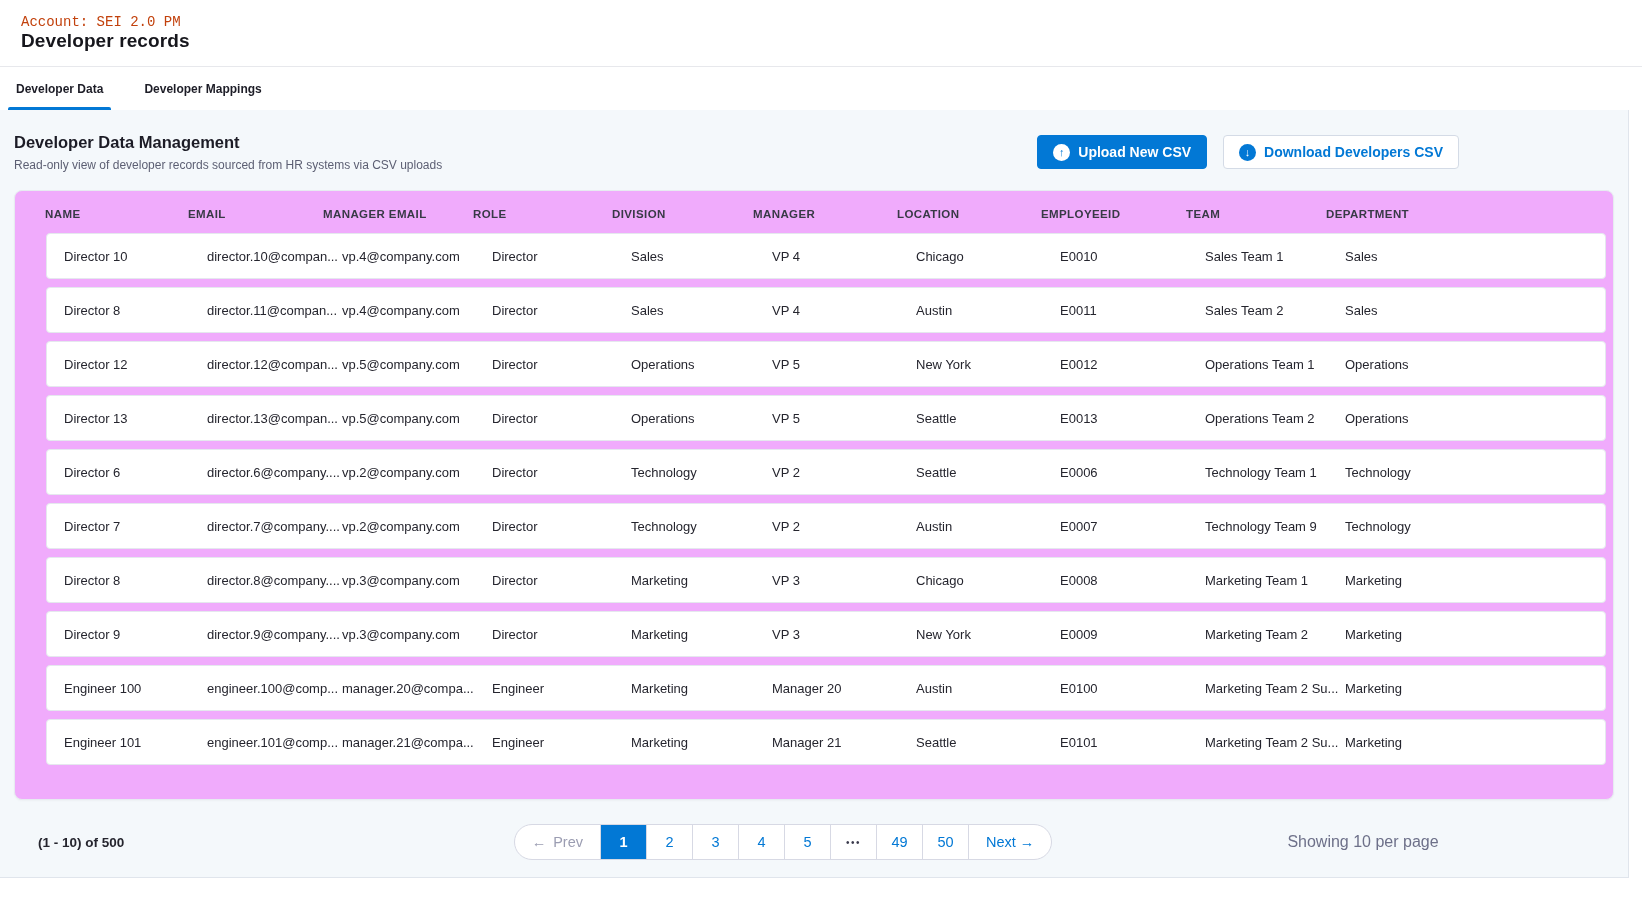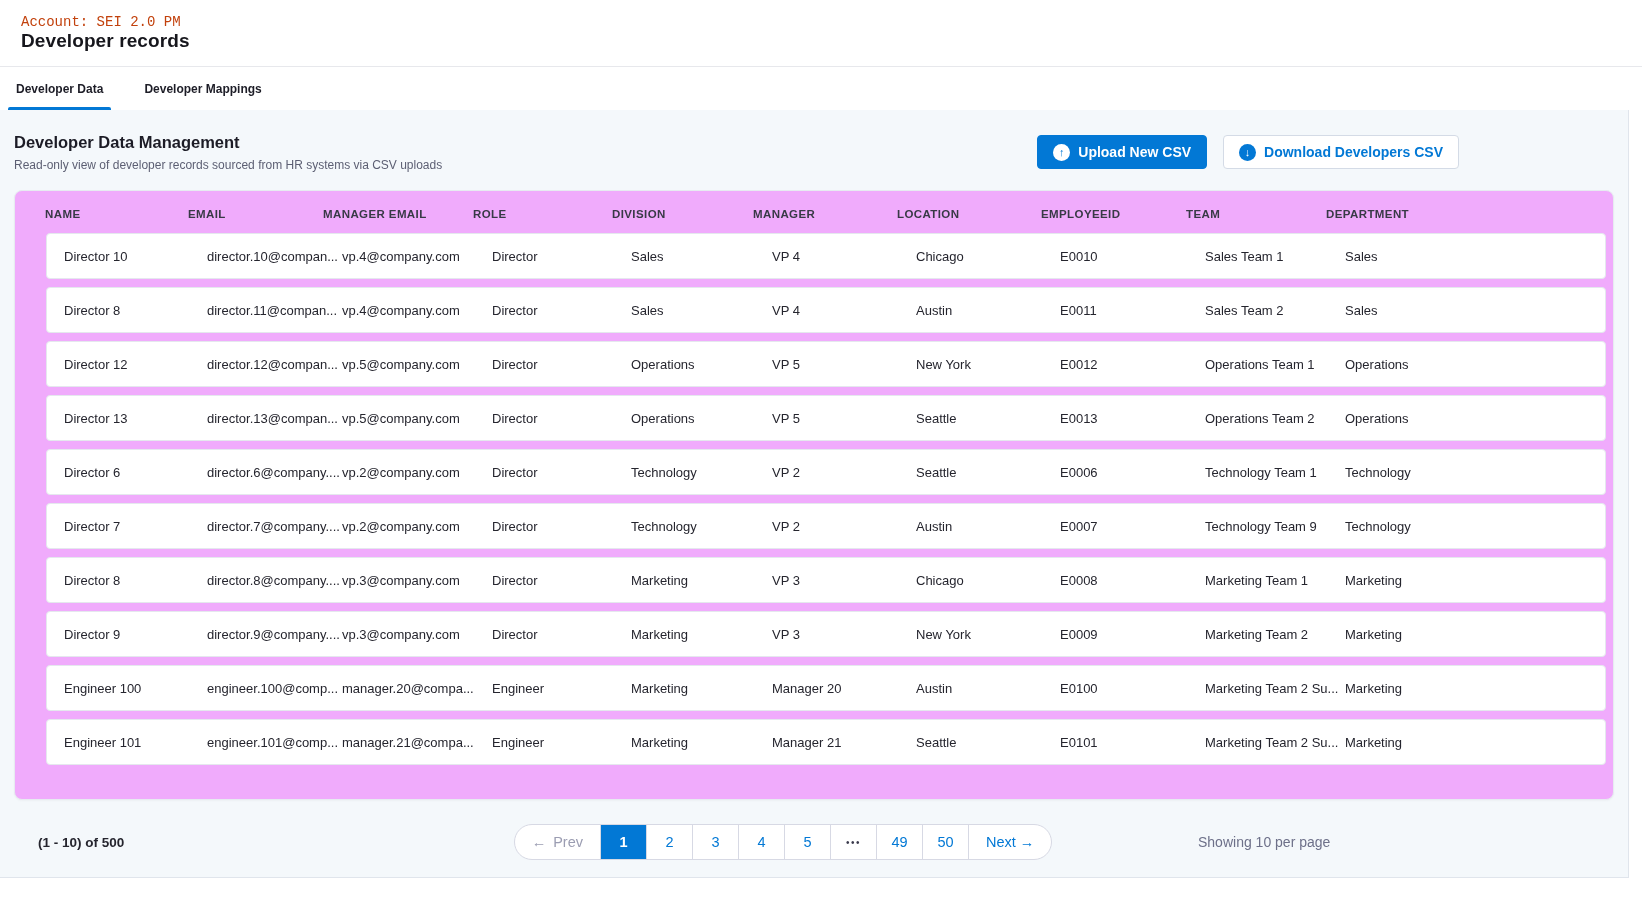--- a/index.html
+++ b/index.html
@@ -57,21 +57,21 @@
   .pager { display:flex; align-items:stretch; height:36px; border:1px solid #d7d9e4;
     border-radius:18px; background:#fff; overflow:hidden; margin:0 auto; }
   .page-cell { display:flex; align-items:center; justify-content:center; min-width:46px;
     font-size:14.5px; color:#0278d5; font-weight:500; cursor:pointer;
     border-left:1px solid #d7d9e4; padding:0 6px; }
   .page-cell:first-child { border-left:none; }
   .page-cell.prev { color:#9b9db2; padding:0 17px; gap:7px; }
   .page-cell.next { color:#0278d5; padding:0 17px; gap:4px; font-weight:500; }
   .page-cell.active { background:#0278d5; color:#fff; font-weight:600; }
   .page-cell.ellipsis { color:#3a3a4c; font-size:10px; letter-spacing:1.5px; }
-  .per-page { font-size:14px; color:#6d7089; width:330px; text-align:left; }
+  .per-page { font-size:16px; color:#6d7089; width:330px; text-align:center; }
 </style>
 </head>
 <body>
 
 <div class="topbar">
   <a href="#" class="account-link">Account: SEI 2.0 PM</a>
   <div class="page-title">Developer records</div>
 </div>
 
 <div class="tabbar">

